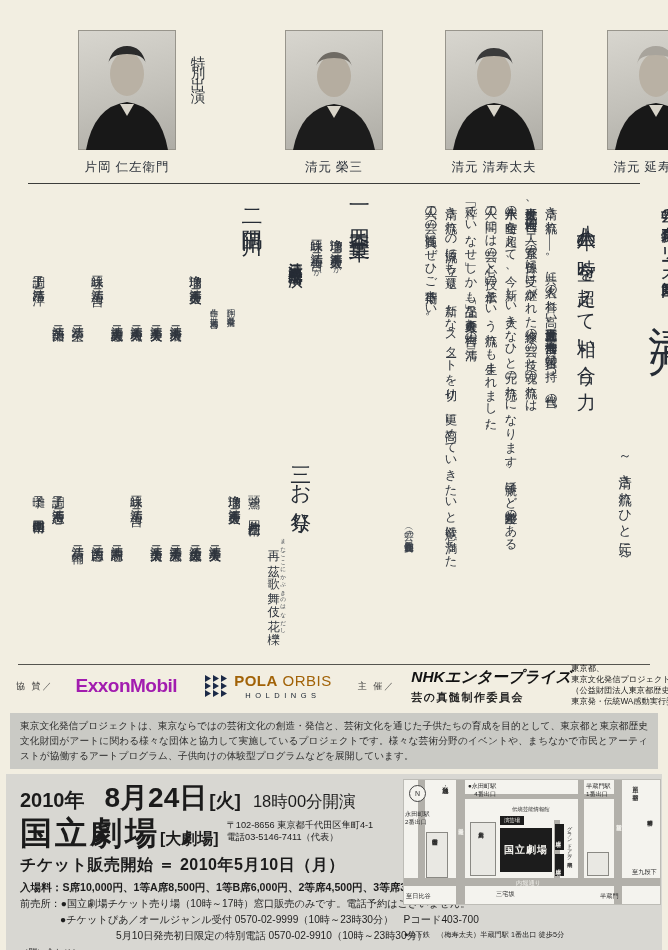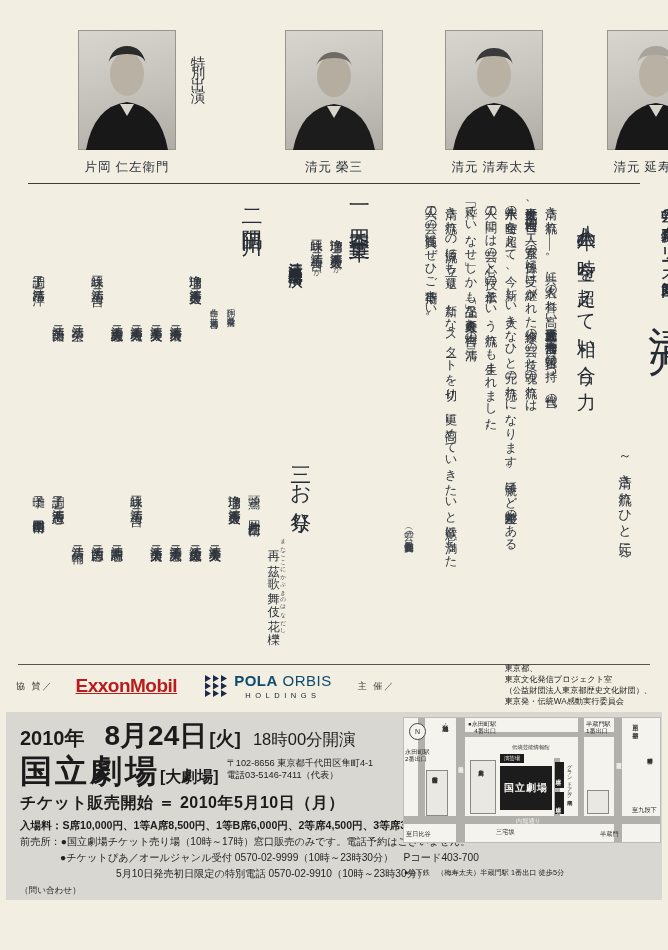--- a/index.html
+++ b/index.html
@@ -43,24 +43,24 @@
   .big-title{font-size:40px;letter-spacing:15px;margin-inline-start:18px;color:#262c35;}
   .sub-col{padding-top:252px;font-size:13.5px;letter-spacing:1px;margin-block-start:5px;}
   .headline{font-size:19px;letter-spacing:2.5px;padding-top:12px;margin-block-start:15px;color:#262c35;}
   .para{margin-block-start:12px;}
   .pline{font-size:12.3px;line-height:1.63;color:#2e343d;}
   .committee{padding-top:326px;font-size:9.5px;margin-block-start:6px;color:#3a404a;}
 
   
   .sponsor-row{display:flex;align-items:center;height:42px;margin:0 16px;font-family:"Liberation Sans","DejaVu Sans",sans-serif;}
   .sp-label{font-size:9px;letter-spacing:2px;color:#3a3a3a;flex:none;}
-  .exxon{font-weight:bold;font-size:19px;letter-spacing:-0.5px;color:#b91c1c;margin:0 28px 0 22px;flex:none;text-decoration:underline;}
+  .exxon{font-weight:bold;font-size:19px;letter-spacing:-0.5px;color:#a21caf;margin:0 28px 0 22px;flex:none;}
   .pola{display:flex;align-items:center;margin-right:26px;flex:none;}
   .pola-mark{margin-right:7px;display:block;}
-  .pola-l1{font-size:15px;letter-spacing:0.5px;color:#0c4a6e;white-space:nowrap;}
+  .pola-l1{font-size:15px;letter-spacing:0.5px;color:#a16207;white-space:nowrap;}
   .pola-l1 .b{font-weight:bold;}
   .pola-l2{font-size:7.5px;letter-spacing:4.5px;text-align:center;color:#16202e;margin-top:1px;}
   .nhk-block{margin-left:16px;flex:none;}
   .nhk{font-weight:bold;font-style:italic;font-size:15.5px;color:#121212;white-space:nowrap;}
   .nhk-sub{font-size:11px;font-weight:bold;letter-spacing:1.5px;margin-top:2px;color:#222;}
   .tokyo-block{margin-left:auto;font-size:8.2px;line-height:1.32;color:#222;white-space:nowrap;}
 
   .note-box{margin:6px 10px 0;background:#cacac5;padding:5px 10px 6px;font-size:9.7px;line-height:1.55;color:#2d2d2d;text-align:justify;font-family:"Liberation Sans","DejaVu Sans",sans-serif;}
 
   
@@ -265,28 +265,33 @@
             <polygon points="8,15 14,18.5 8,22"></polygon>
             <polygon points="16,15 22,18.5 16,22"></polygon>
         </g>
       </svg>
       <span>
         <span class="pola-l1"><span class="b">POLA</span><span> ORBIS</span></span>
         <span class="pola-l2" style="display:block">HOLDINGS</span>
       </span>
     </span>
     <span class="sp-label">主 催／</span>
+    <span class="nhk-block">
+      <span class="nhk" style="display:block">NHKエンタープライズ</span>
+      <span class="nhk-sub" style="display:block">芸の真髄制作委員会</span>
+    </span>
     <span class="tokyo-block">
       <span style="display:block">東京都、</span>
       <span style="display:block">東京文化発信プロジェクト室</span>
       <span style="display:block">（公益財団法人東京都歴史文化財団）、</span>
       <span style="display:block">東京発・伝統WA感動実行委員会</span>
     </span>
   </div>
 
+  <div class="note-box">東京文化発信プロジェクトは、東京ならではの芸術文化の創造・発信と、芸術文化を通じた子供たちの育成を目的として、東京都と東京都歴史文化財団がアートに関わる様々な団体と協力して実施しているプロジェクトです。様々な芸術分野のイベントや、まちなかで市民とアーティストが協働するアートプログラム、子供向けの体験型プログラムなどを展開しています。</div>
 
   <div class="panel">
     <div class="ev">
       <div class="ev-line1">
         <span class="ev-y">2010年</span><span class="ev-d">8月24日</span><span class="ev-w">[火]</span><span class="ev-t">18時00分開演</span>
       </div>
       <div class="ev-line2">
         <span class="ev-venue">国立劇場</span><span class="ev-hall">[大劇場]</span><span class="ev-addr"><span style="display:block">〒102-8656 東京都千代田区隼町4-1</span><span style="display:block">電話03-5146-7411（代表）</span></span>
       </div>
       <div class="ev-ticket">チケット販売開始 ＝ 2010年5月10日（月）</div>

